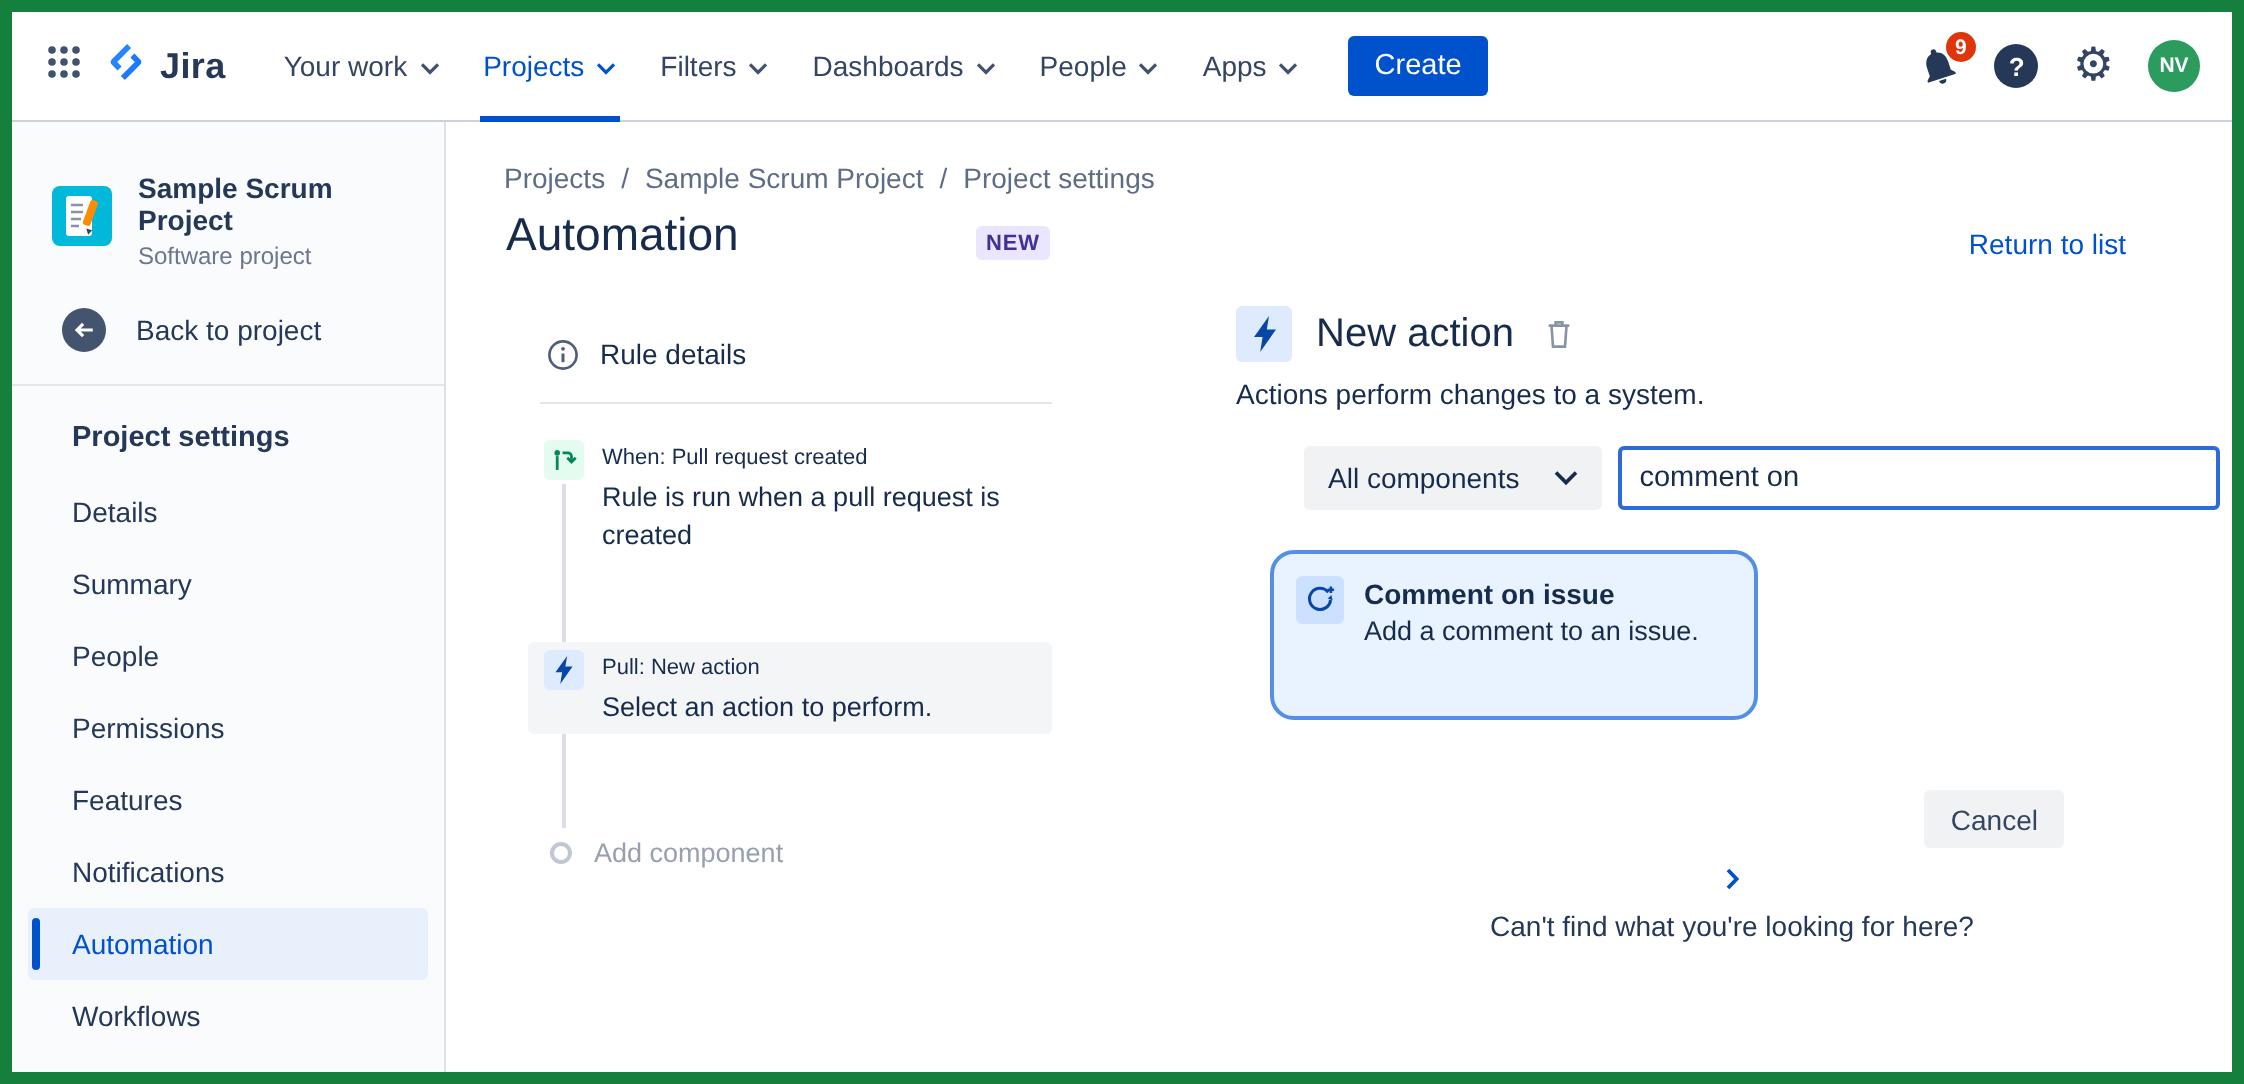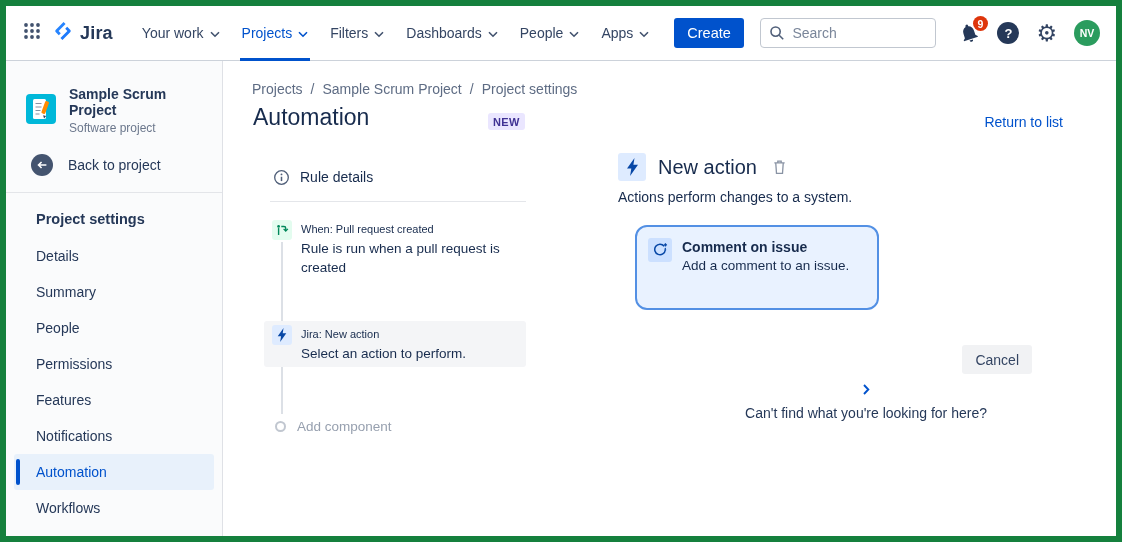--- a/index.html
+++ b/index.html
@@ -152,29 +152,20 @@
       </div>
       <div class="nav-item">
         <span>Apps</span>
         <span><svg width="10" height="7" viewBox="0 0 10 7">
               <path d="M1 1.2l4 4 4-4" fill="none" stroke="#42526E" stroke-width="1.6"></path>
             </svg></span>
       </div>
     </nav>
     <button class="create-btn">Create</button>
     <div class="topbar-spacer"></div>
-    <div class="searchbox">
-      <span class="search-ic">
-        <svg width="16" height="16" viewBox="0 0 16 16">
-            <circle cx="6.6" cy="6.6" r="4.6" fill="none" stroke="#505F79" stroke-width="1.6"></circle>
-            <path d="M10.2 10.2l4 4" stroke="#505F79" stroke-width="1.6"></path>
-          </svg>
-      </span>
-      <input type="text" placeholder="Search" style="">
-    </div>
     <div class="top-icons">
       <div class="bell-wrap">
         <span style="display:flex; transform:rotate(-18deg);">
           <svg width="22" height="22" viewBox="0 0 24 24">
               <path fill="#253858" d="M12 22a2 2 0 0 0 2-2h-4a2 2 0 0 0 2 2zm6-6v-5c0-3.1-1.6-5.6-4.5-6.3V4a1.5 1.5 0 0 0-3 0v.7C7.6 5.4 6 7.9 6 11v5l-2 2v1h16v-1z"></path>
             </svg>
         </span>
         <span class="badge">9</span>
       </div>
       <div class="help-circle">
@@ -273,21 +264,21 @@
           </div>
         </div>
 
         <div class="then-row">
           <span class="sq-icon sq-blue">
             <svg width="12" height="14" viewBox="0 0 14 18">
                 <path d="M9 0L1.5 10.5h4.3L4.6 18l7.9-11.2H7.9z" fill="#0747A6"></path>
               </svg>
           </span>
           <div>
-            <div class="step-title">Jira: New action</div>
+            <div class="step-title">Pull: New action</div>
             <div class="step-sub">Select an action to perform.</div>
           </div>
         </div>
 
         <div class="add-row">
           <span class="add-circle"></span>
           <span class="add-label">Add component</span>
         </div>
       </section>
 
@@ -302,20 +293,31 @@
           <span class="trash-btn">
             <span style="display:flex;">
               <svg width="15" height="16" viewBox="0 0 16 17">
                   <path d="M2.5 4h11M6.2 4V2.3h3.6V4M4 4.2l.8 11h6.4l.8-11" fill="none" stroke="#8993A4" stroke-width="1.4"></path>
                 </svg>
             </span>
           </span>
         </div>
         <div class="ap-desc">Actions perform changes to a system.</div>
 
+        <div class="ap-controls">
+          <div class="dropdown">
+            <span>All components</span>
+            <span style="display:flex;">
+              <svg width="12" height="8" viewBox="0 0 12 8">
+                  <path d="M1 1.3l5 5 5-5" fill="none" stroke="#172B4D" stroke-width="1.8"></path>
+                </svg>
+            </span>
+          </div>
+          <input class="ap-input" type="text" value="comment on" style="">
+        </div>
 
         <div class="result-card">
           <span class="rc-icon">
             <svg width="16" height="16" viewBox="0 0 20 20">
               <path d="M15.2 5.2A6.6 6.6 0 1 0 16.6 10" fill="none" stroke="#0747A6" stroke-width="1.9"></path>
               <path d="M17.9 10.2l-3-1.1 2.2-2.2z" fill="#0747A6"></path>
               <path d="M16.8 1.6v4M14.8 3.6h4" stroke="#0747A6" stroke-width="1.6"></path>
             </svg>
           </span>
           <div>

